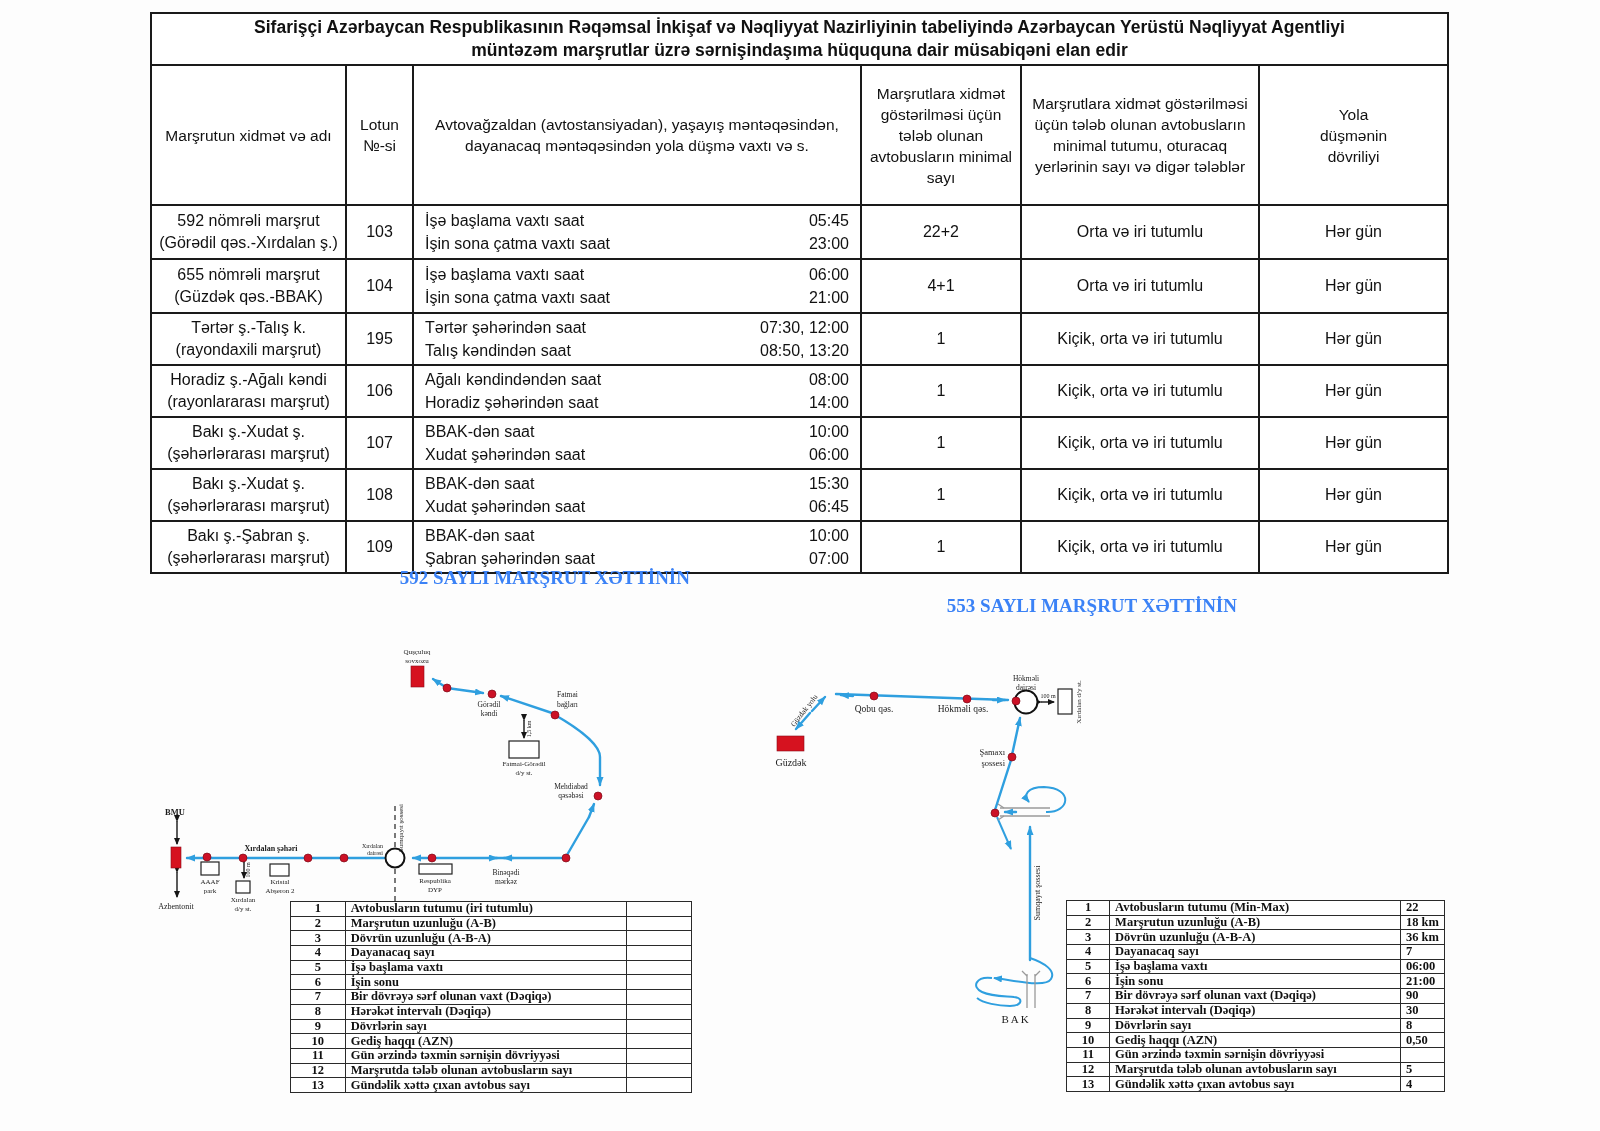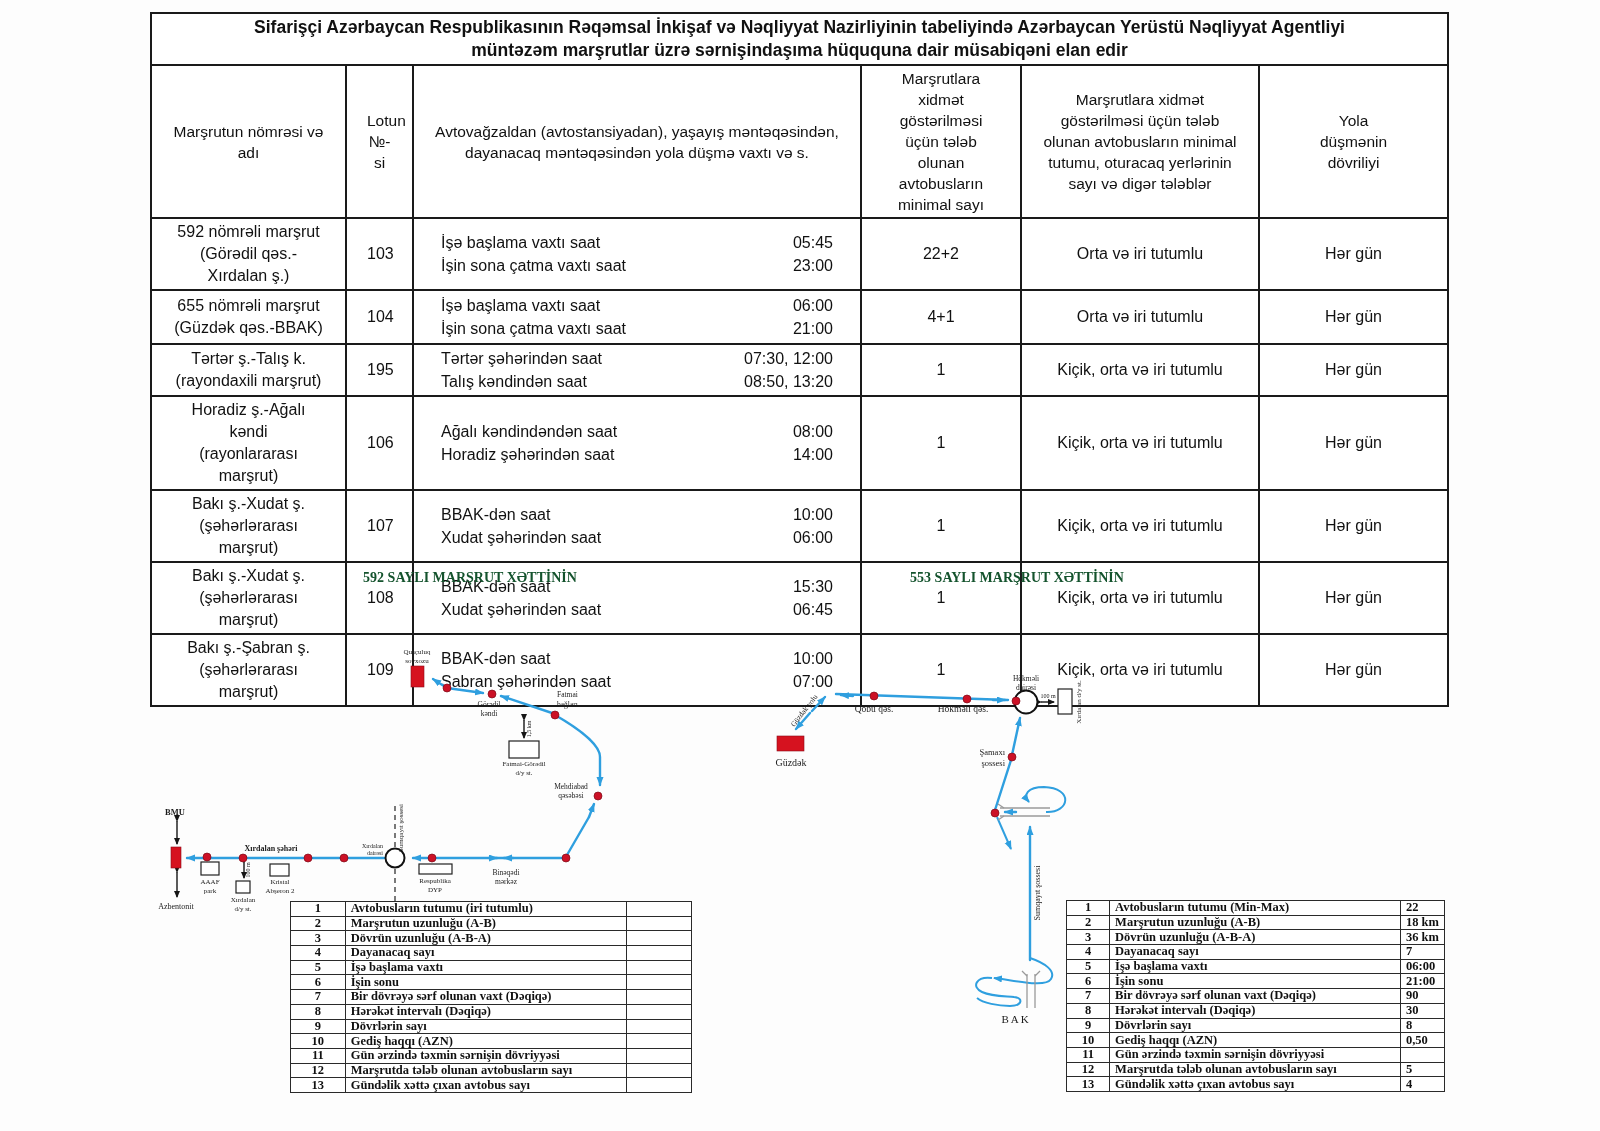--- a/index.html
+++ b/index.html
@@ -2,32 +2,32 @@
 <html><head>
 <meta charset="utf-8">
 <style>
   html,body{margin:0;padding:0;}
   body{width:1600px;height:1131px;background:#fdfdfd;position:relative;
        font-family:"Liberation Sans",sans-serif;color:#111;}
   
   .mt{position:absolute;left:150px;top:12px;width:1297px;border-collapse:collapse;
       table-layout:fixed;background:#fff;}
   .mt td{border:2px solid #1a1a1a;text-align:center;vertical-align:middle;
-         font-size:16px;padding:2px 20px;overflow:hidden;}
+         font-size:16px;padding:2px 4px;overflow:hidden;}
   .mt .title-cell{font-weight:bold;font-size:17.5px;height:46px;line-height:23px;}
   .mt .hrow td{height:134px;font-size:15.5px;line-height:21px;}
   .pre{white-space:pre-line;}
   .dr td{height:44px;line-height:22px;}
   .r52 td{height:48px;}
   .dep{text-align:left;}
   .dl{display:flex;justify-content:space-between;padding:0 7px;line-height:23px;}
   
-  .dtitle{position:absolute;width:440px;text-align:center;
-          font-family:"Liberation Serif",serif;font-weight:bold;font-size:14px;
-          line-height:21px;color:#14532d;}
+  .dtitle{position:absolute;width:440px;text-align:right;
+          font-family:"Liberation Serif",serif;font-weight:bold;font-size:19px;
+          line-height:21px;color:#3b82f6;}
   .map{position:absolute;}
   .rt{stroke:#2f9fdf;stroke-width:2.4;fill:none;stroke-linecap:round;}
   .rt2{stroke:#2f9fdf;stroke-width:2;fill:none;}
   .bk{stroke:#151515;stroke-width:1.4;fill:none;}
   .dsh{stroke:#222;stroke-width:1.2;stroke-dasharray:5 4;fill:none;}
   .rd{stroke:#9a9a9a;stroke-width:1.3;fill:none;}
   .wrect{fill:#fff;stroke:#222;stroke-width:1.2;}
   .rrect{fill:#d6121f;stroke:#8c0a1a;stroke-width:0.6;}
   .dot{fill:#cc1126;stroke:#7d0b18;stroke-width:0.7;}
   .ring{fill:#fff;stroke:#111;stroke-width:2;}
@@ -57,21 +57,21 @@
       <col style="width:189px">
   </colgroup>
   <tbody>
       <tr>
     <td colspan="6" class="title-cell">
       <div>Sifarişçi Azərbaycan Respublikasının Rəqəmsal İnkişaf və Nəqliyyat Nazirliyinin tabeliyində Azərbaycan Yerüstü Nəqliyyat Agentliyi</div>
       <div>müntəzəm marşrutlar üzrə sərnişindaşıma hüququna dair müsabiqəni elan edir</div>
     </td>
   </tr>
   <tr class="hrow">
-    <td>Marşrutun nömrəsi və adı</td>
+    <td>Marşrutun xidmət və adı</td>
     <td class="pre">Lotun
 №-si</td>
     <td>Avtovağzaldan (avtostansiyadan), yaşayış məntəqəsindən, dayanacaq məntəqəsindən yola düşmə vaxtı və s.</td>
     <td>Marşrutlara xidmət göstərilməsi üçün tələb olunan avtobusların minimal sayı</td>
     <td>Marşrutlara xidmət göstərilməsi üçün tələb olunan avtobusların minimal tutumu, oturacaq yerlərinin sayı və digər tələblər</td>
     <td class="pre">Yola
 düşmənin
 dövriliyi</td>
   </tr>
 
@@ -214,21 +214,21 @@
     <td>1</td>
     <td>Kiçik, orta və iri tutumlu</td>
     <td>Hər gün</td>
   </tr>
 </tbody>
   </table>
 
 <div class="dtitle" style="left:250px;top:567px">
   <div>592 SAYLI MARŞRUT XƏTTİNİN</div>
 </div>
-<div class="dtitle" style="left:797px;top:567px">
+<div class="dtitle" style="left:797px;top:595px">
   <div>553 SAYLI MARŞRUT XƏTTİNİN</div>
 </div>
 
 <svg class="map" style="left:140px;top:615px" width="580" height="305" viewBox="140 615 580 305">
   <defs>
     <marker id="ab" markerUnits="userSpaceOnUse" markerWidth="10" markerHeight="8" refX="8" refY="3.5" orient="auto">
       <path d="M0,0 L9,3.5 L0,7 Z" fill="#2f9fdf"></path>
     </marker>
     <marker id="ak" markerUnits="userSpaceOnUse" markerWidth="8" markerHeight="7" refX="6" refY="3" orient="auto">
       <path d="M0,0 L7,3 L0,6 Z" fill="#151515"></path>

